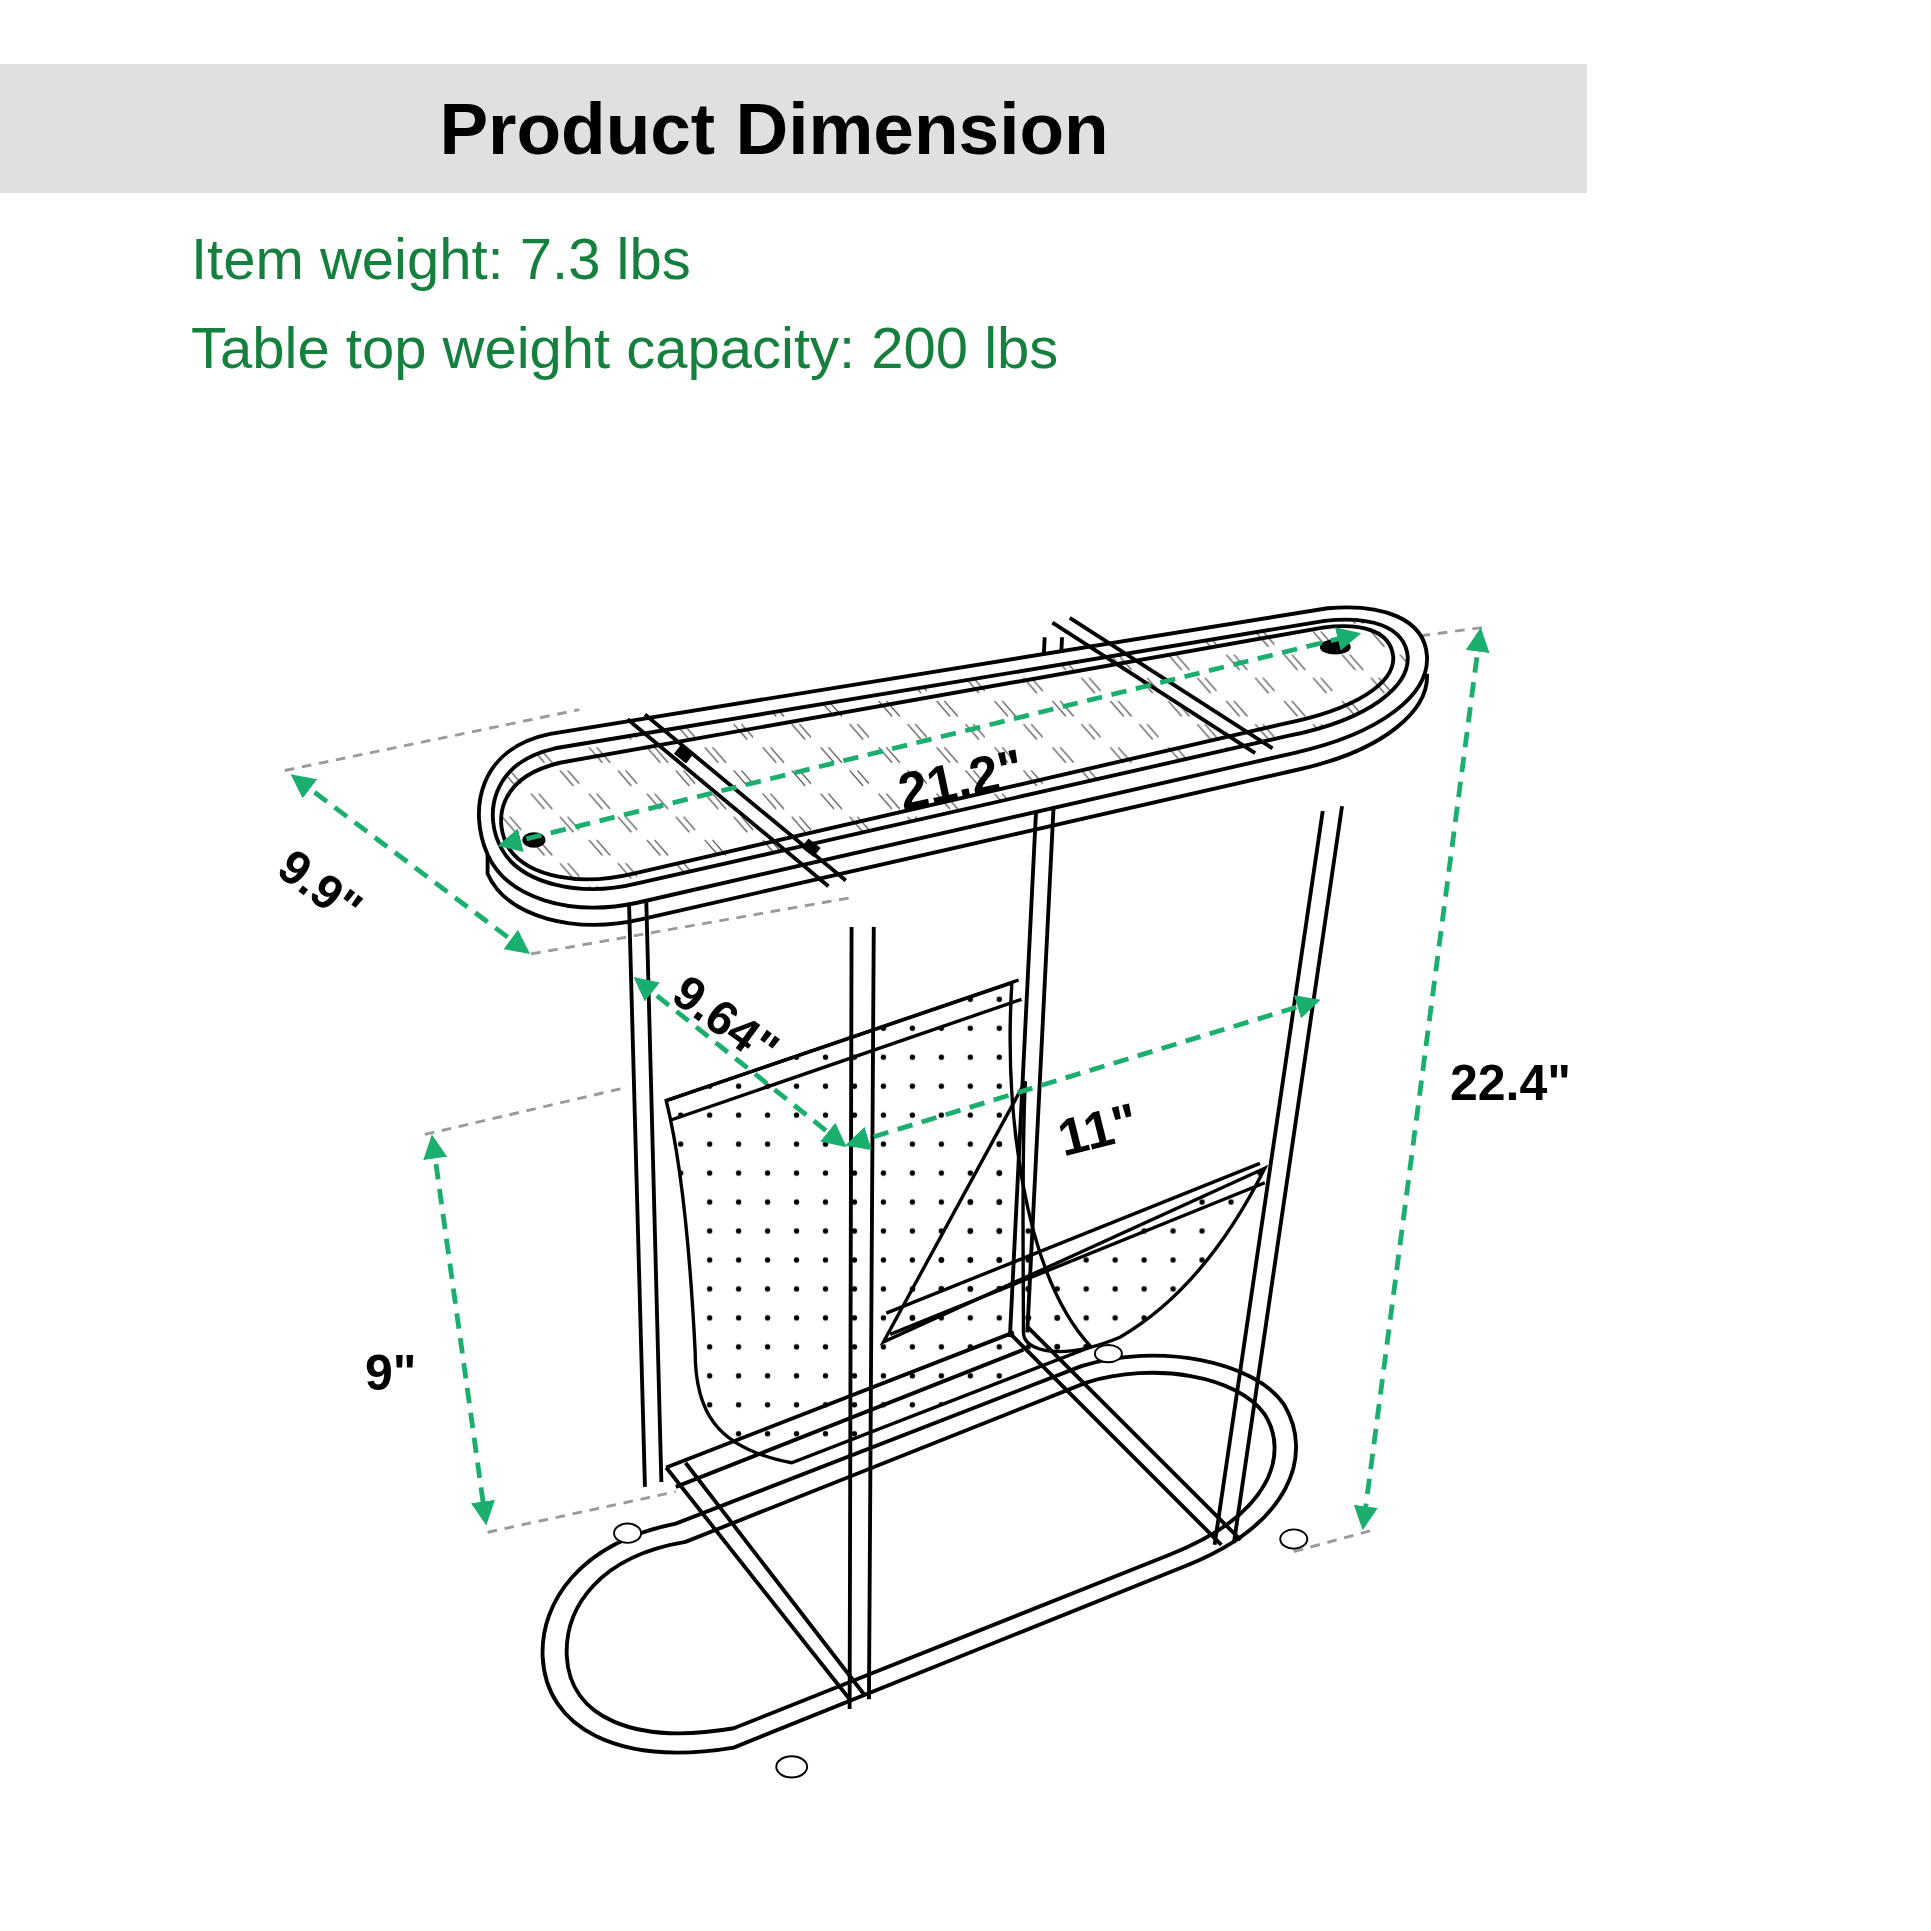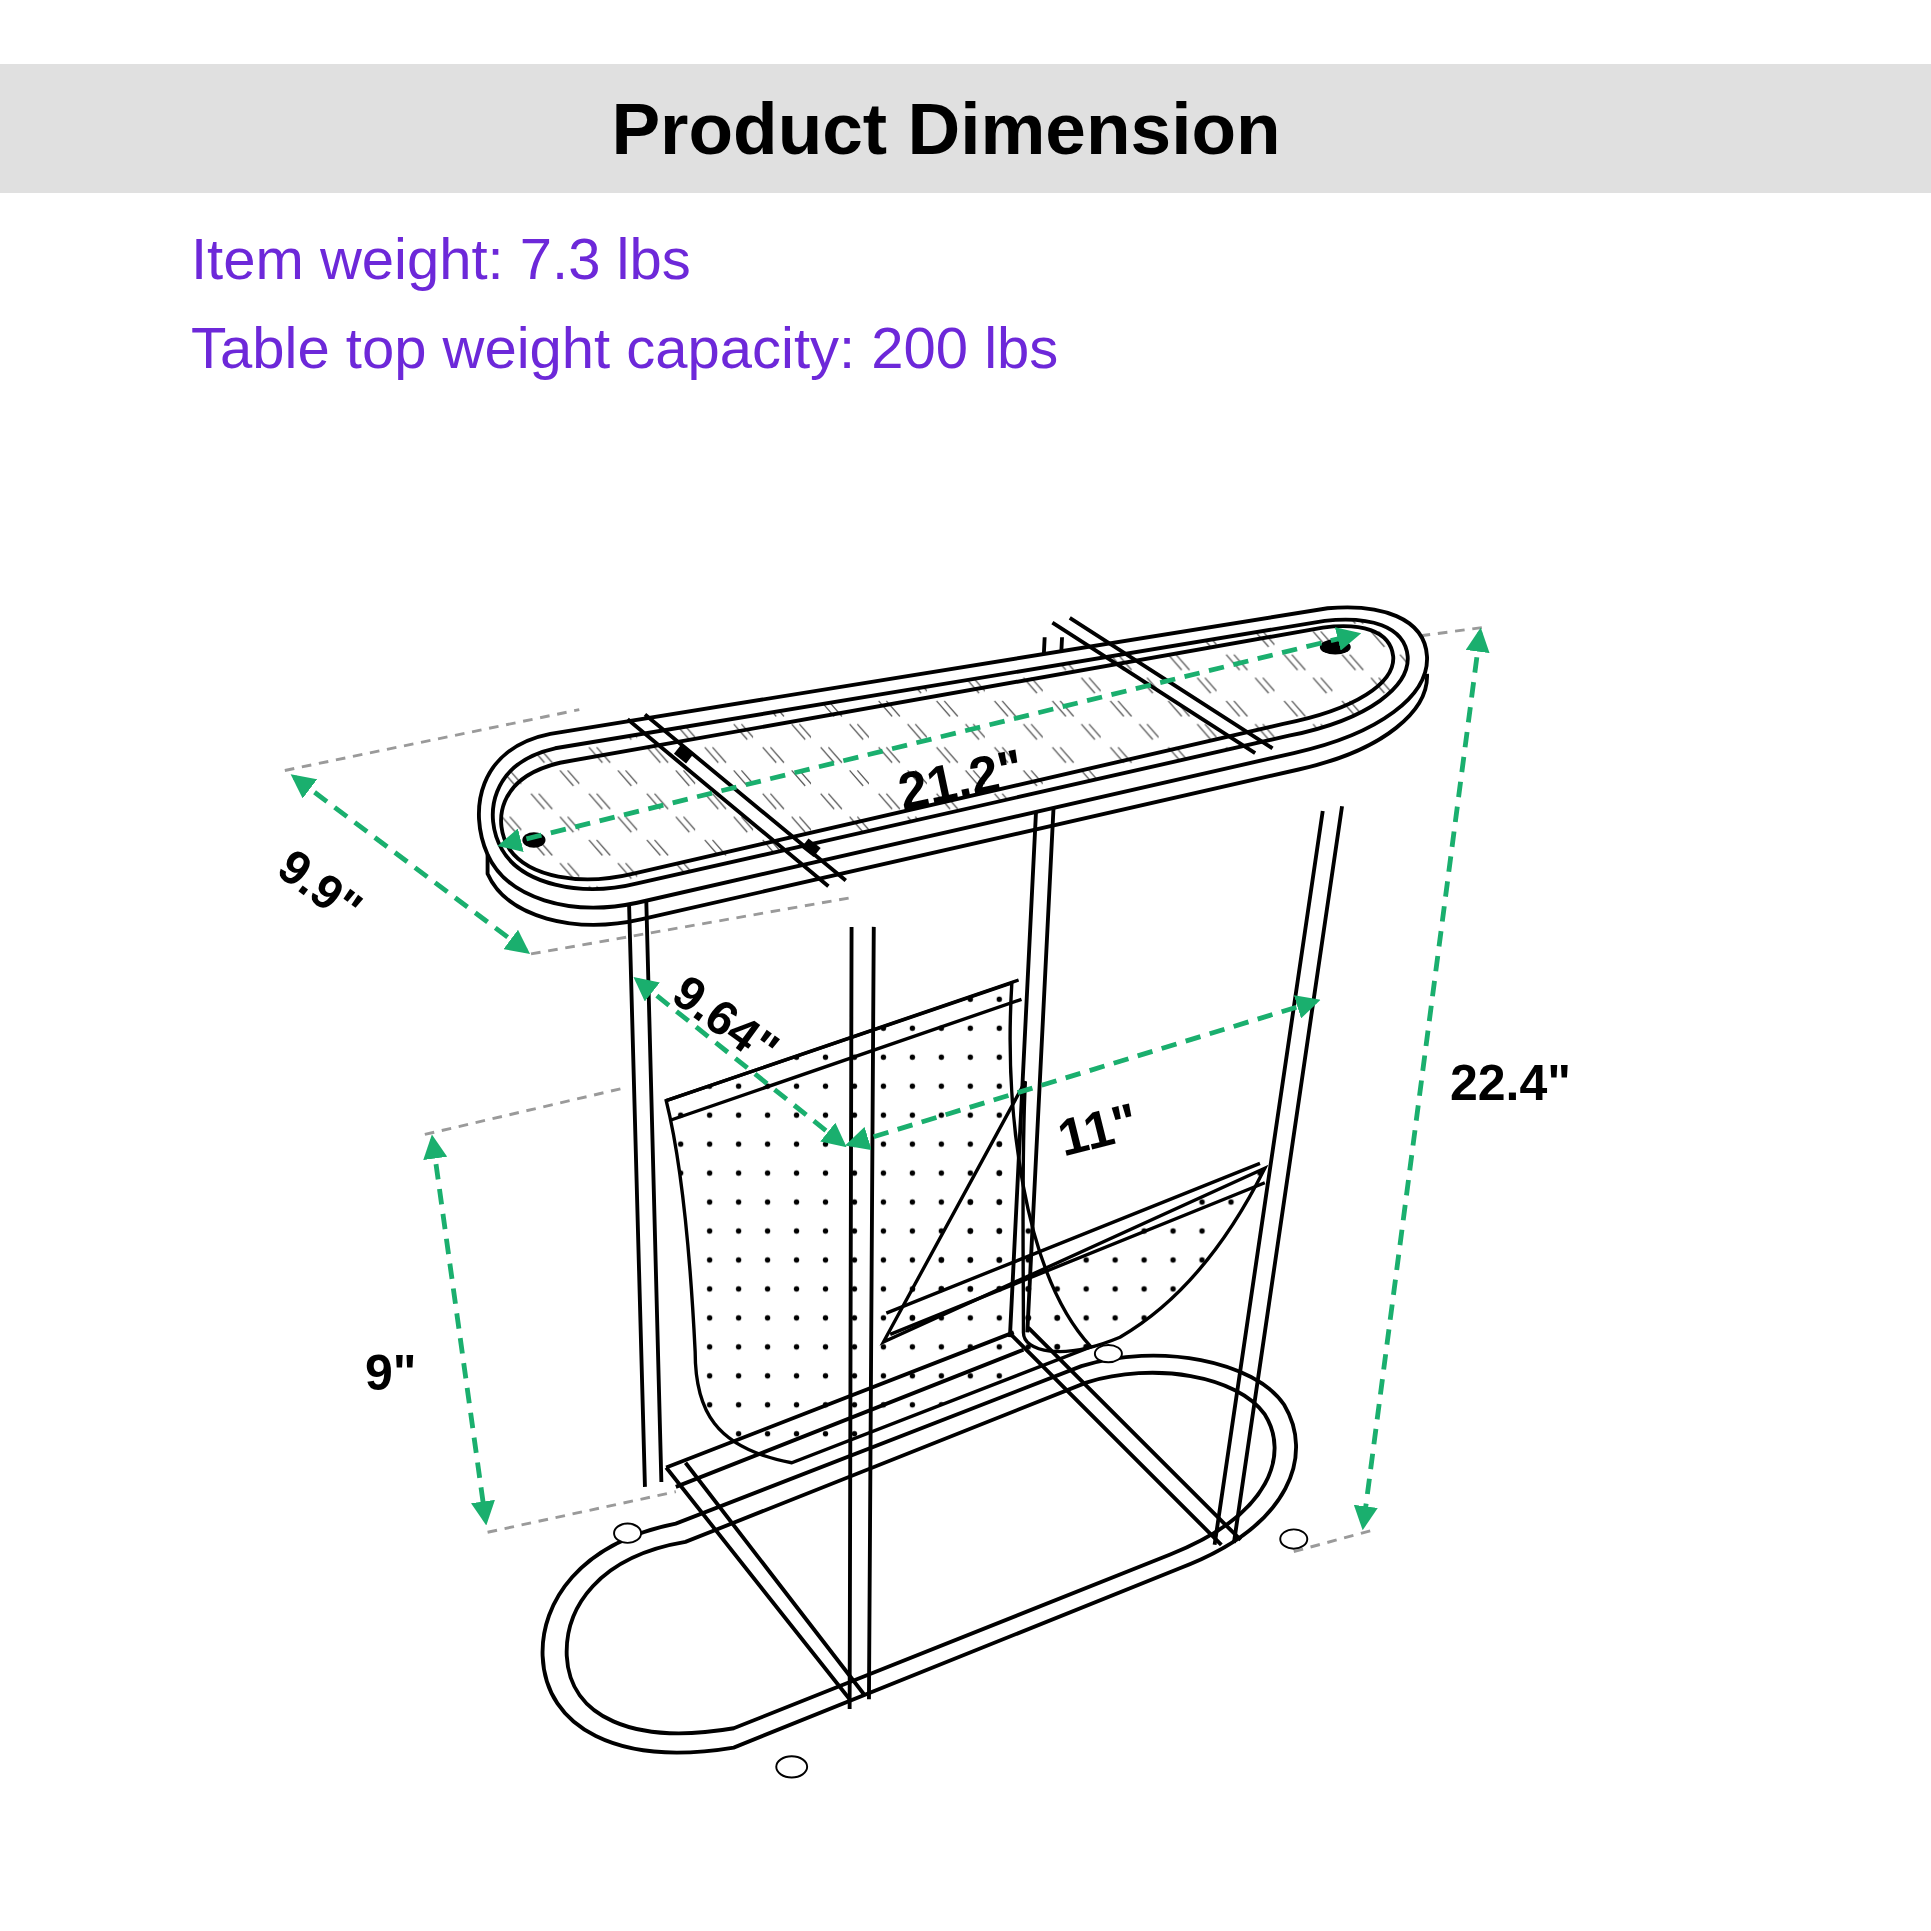--- a/index.html
+++ b/index.html
@@ -1,20 +1,20 @@
 <!DOCTYPE html>
 <html><head>
   <meta charset="utf-8">
   <style>
     html, body { margin: 0; padding: 0; background: #ffffff; }
     body { width: 1931px; height: 1931px; position: relative; overflow: hidden; font-family: "Liberation Sans", sans-serif; }
-    .header-band { position: absolute; left: 0; top: 64px; width: 1931px; height: 129px; background: #e0e0e0; display: flex; align-items: center; justify-content: center; }
+    .header-band { position: absolute; left: 0; top: 64px; width: 1587px; height: 129px; background: #e0e0e0; display: flex; align-items: center; justify-content: center; }
     .header-title { font-family: "Liberation Sans", sans-serif; font-weight: bold; font-size: 73px; color: #000; letter-spacing: 0px; margin-left: -39px; }
     .specs { position: absolute; left: 191px; top: 214px; }
-    .spec-line { font-family: "Liberation Sans", sans-serif; font-size: 58px; line-height: 89px; color: #6d28d9; white-space: nowrap; }
+    .spec-line { font-family: "Liberation Sans", sans-serif; font-size: 58px; line-height: 89px; color: #15803d; white-space: nowrap; }
     .diagram { position: absolute; left: 0; top: 0; width: 1931px; height: 1931px; }
     .dim-label { position: absolute; font-family: "Liberation Sans", sans-serif; font-weight: bold; color: #000; white-space: nowrap; transform-origin: left top; }
   </style>
 </head>
 <body>
 
 <div class="header-band">
   <div class="header-title">Product Dimension</div>
 </div>
 

